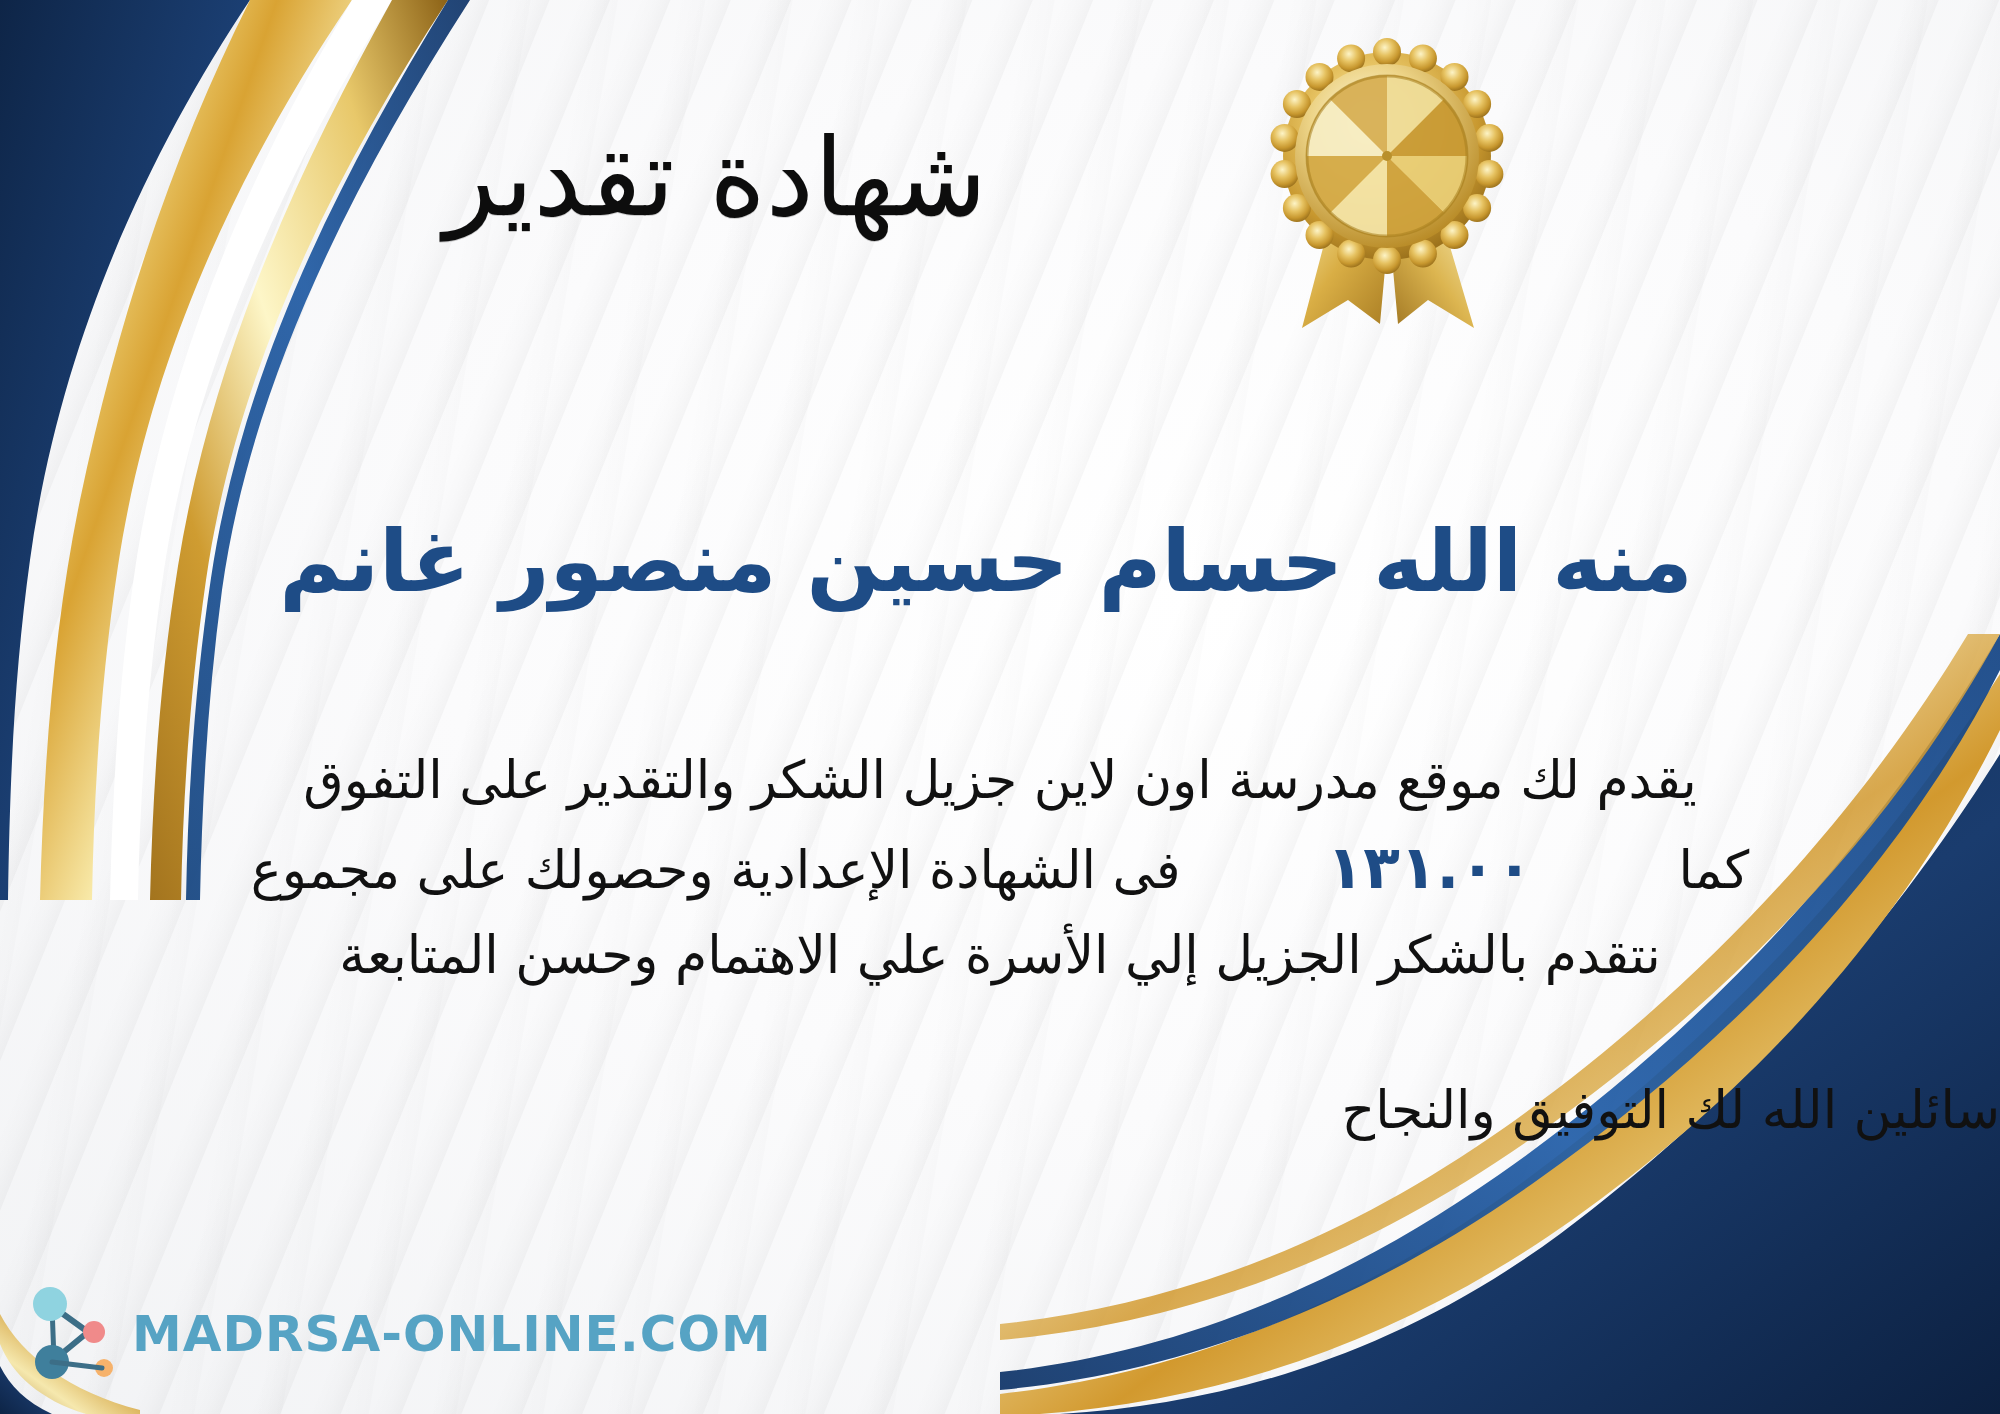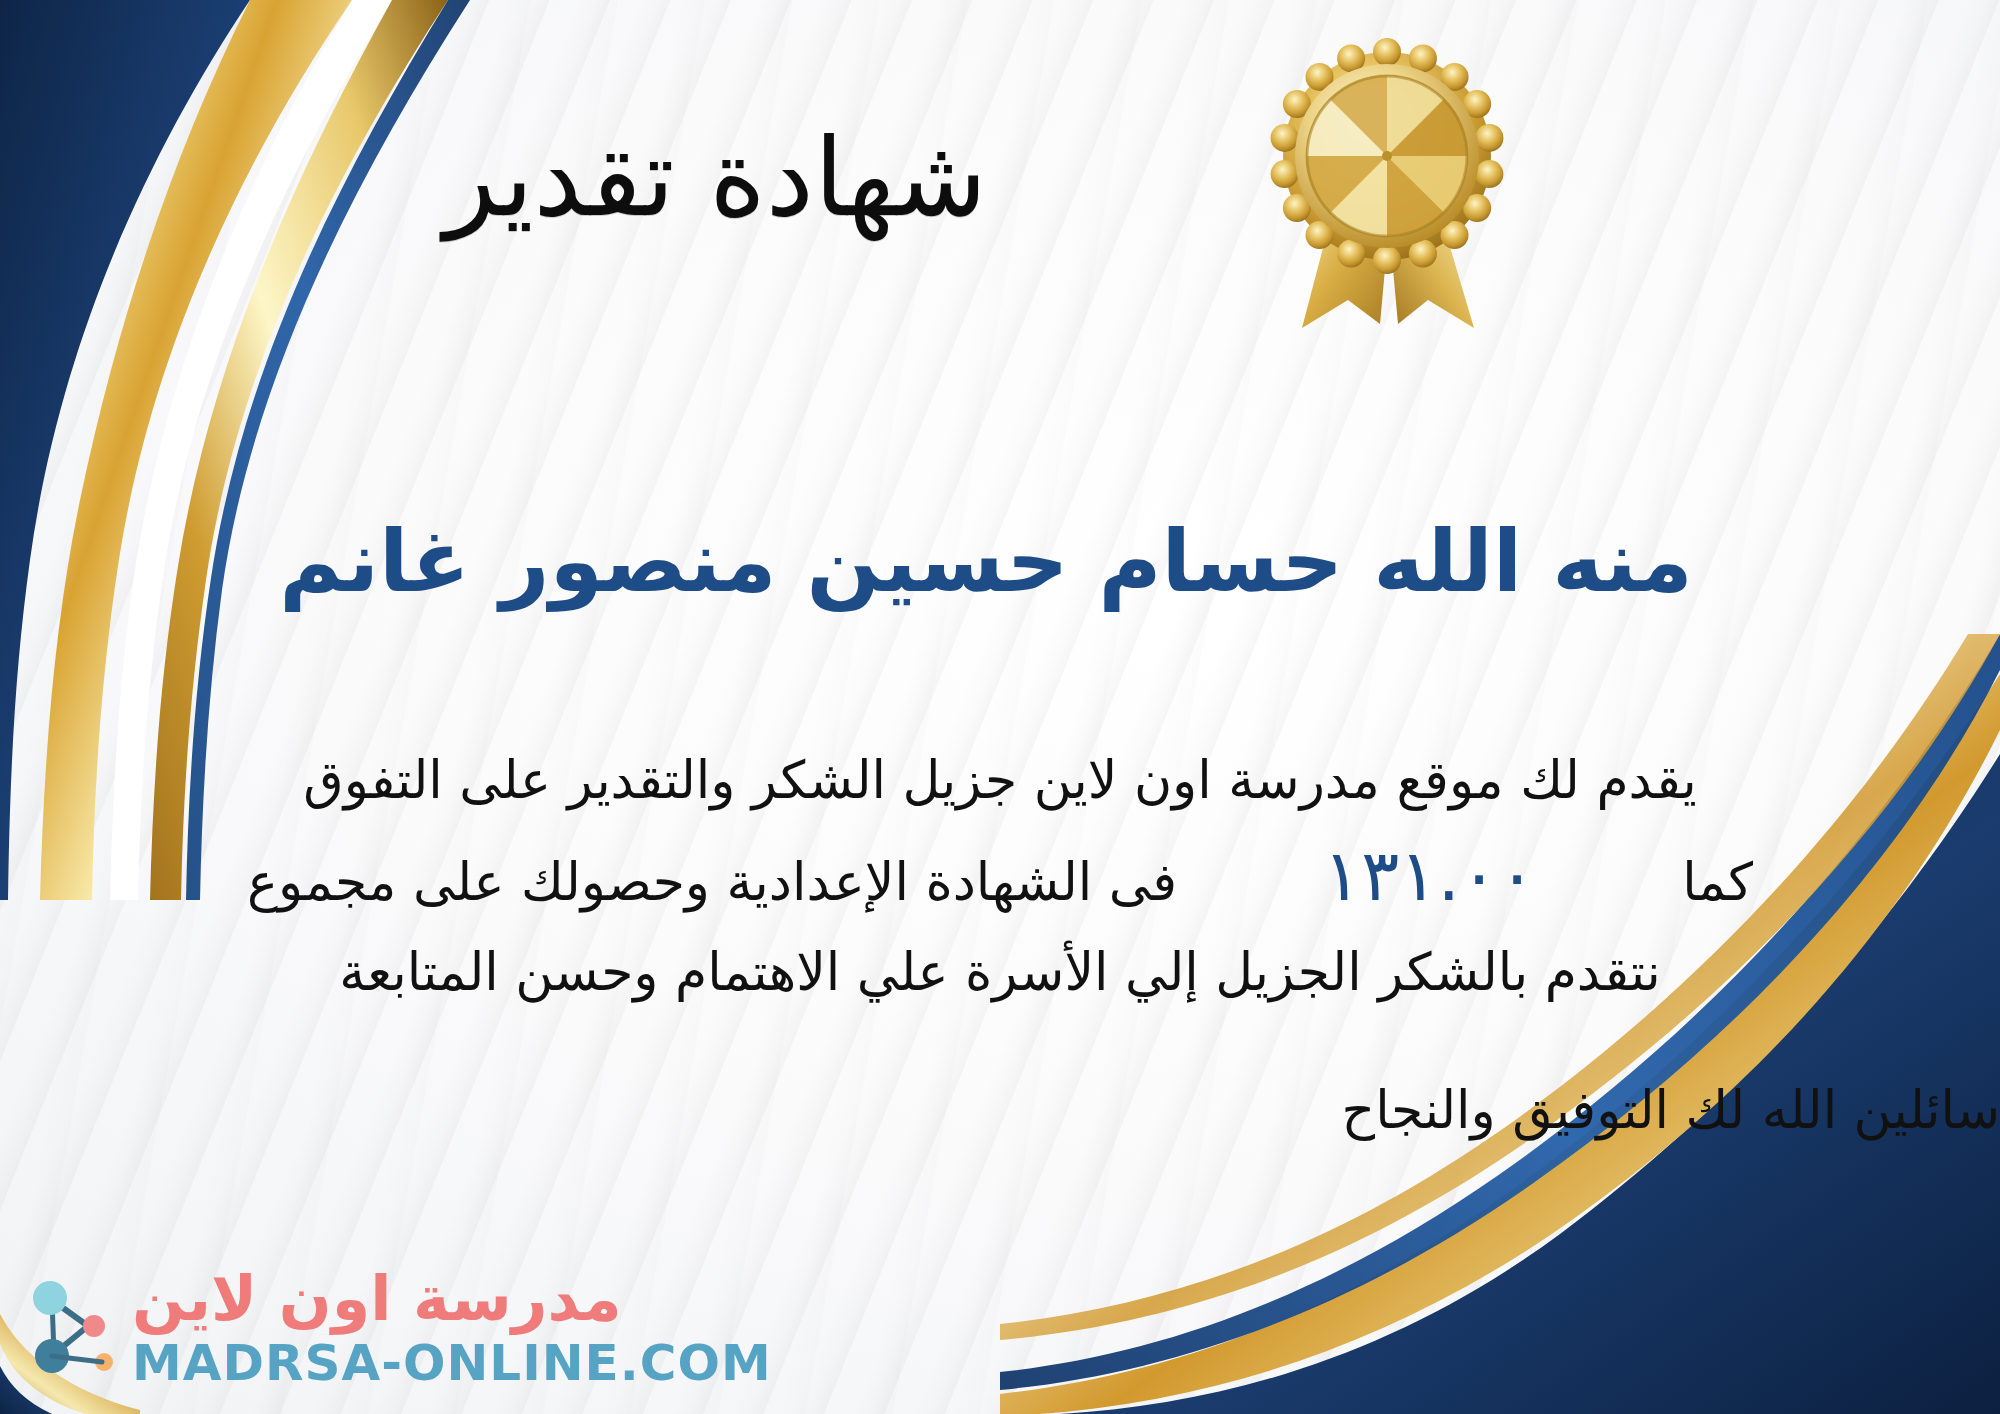--- a/index.html
+++ b/index.html
@@ -97,22 +97,22 @@
     top:740px;left:90px;width:1820px;
     text-align:center;
     font-size:52px;
     line-height:1.56;
     color:#111111;
     font-weight:400;
   }
   .body-line{display:block;white-space:nowrap;}
   .grade{
     color:#1e4c86;
-    font-weight:400;
-    font-size:71px;
+    font-weight:700;
+    font-size:60px;
     padding:0 26px;
     letter-spacing:2px;
   }
   .spacer-wide{display:inline-block;width:120px;}
 
   .closing-line{
     position:absolute;
     top:1080px;left:0;width:2000px;
     text-align:right;
     font-size:52px;
@@ -345,18 +345,17 @@
       <line x1="26" y1="26" x2="62" y2="52" stroke="#3c6e87" stroke-width="6" stroke-linecap="round"></line>
       <line x1="62" y1="52" x2="28" y2="80" stroke="#3c6e87" stroke-width="6" stroke-linecap="round"></line>
       <line x1="26" y1="26" x2="28" y2="80" stroke="#3c6e87" stroke-width="5" stroke-linecap="round"></line>
       <circle cx="24" cy="24" r="17" fill="#8fd3e0"></circle>
       <circle cx="68" cy="52" r="11" fill="#f08a8a"></circle>
       <circle cx="26" cy="82" r="17" fill="#3f7f9c"></circle>
       <circle cx="78" cy="88" r="9" fill="#f6b26b"></circle>
       <line x1="26" y1="82" x2="76" y2="88" stroke="#3c6e87" stroke-width="5" stroke-linecap="round"></line>
     </svg>
     <span class="brand-text">
-      <span class="brand-ar">مدرسة اون لاين</span>
       <span class="brand-en">MADRSA-ONLINE.COM</span>
     </span>
   </div>
 
 </div>
 
 </body></html>

